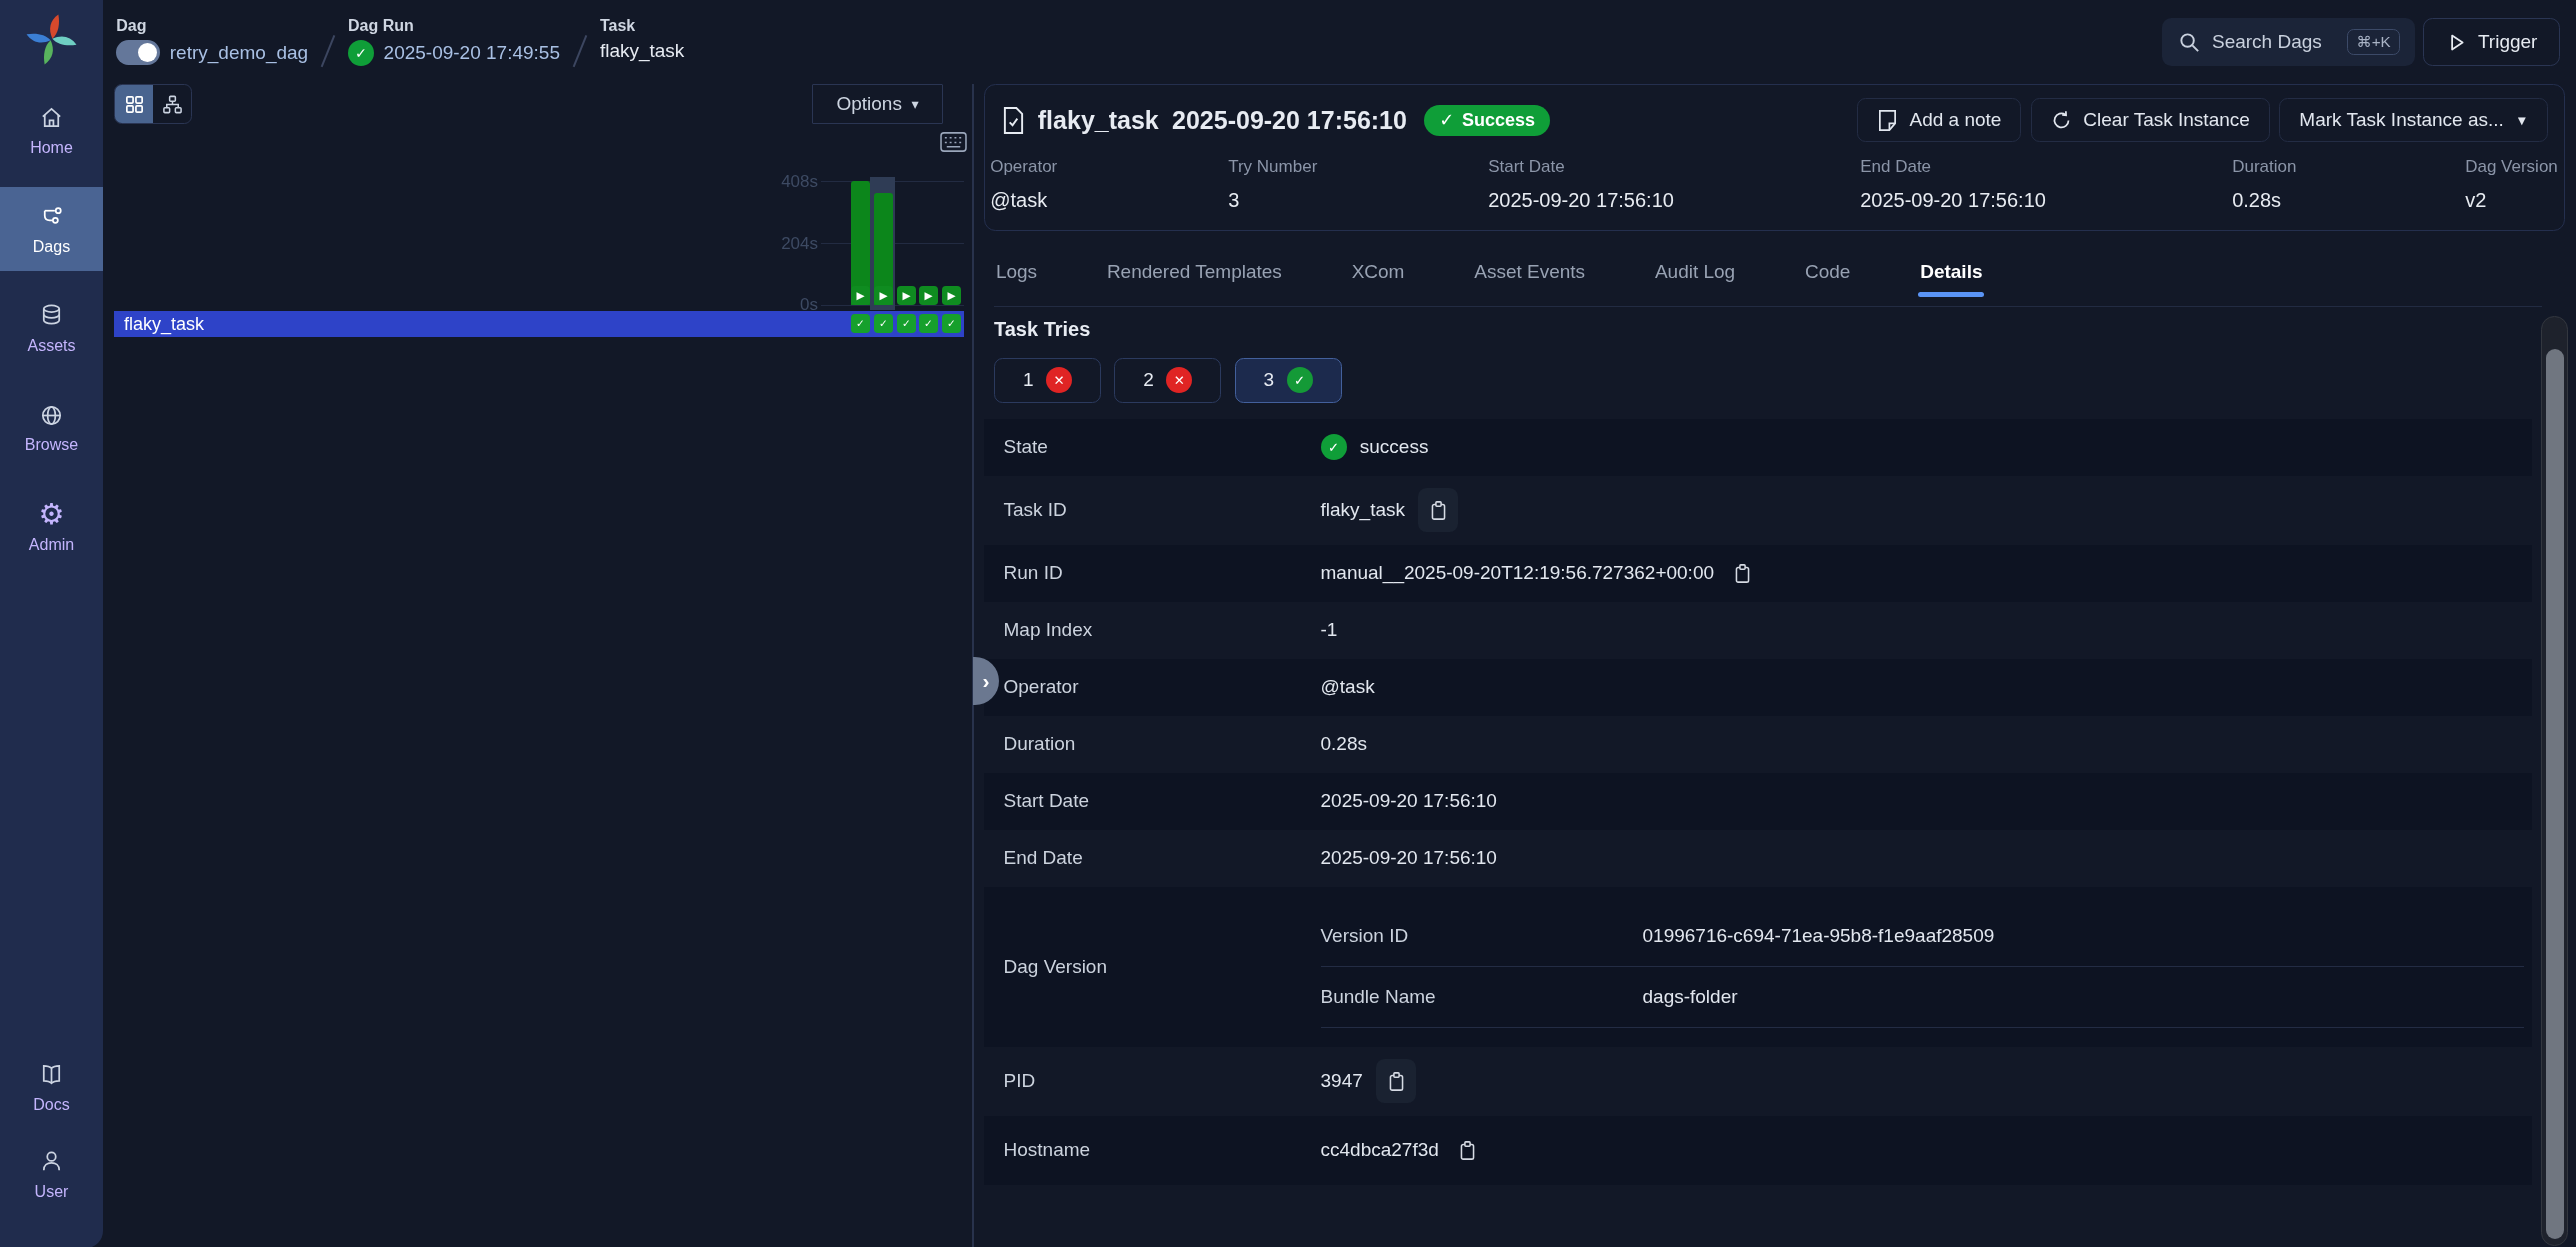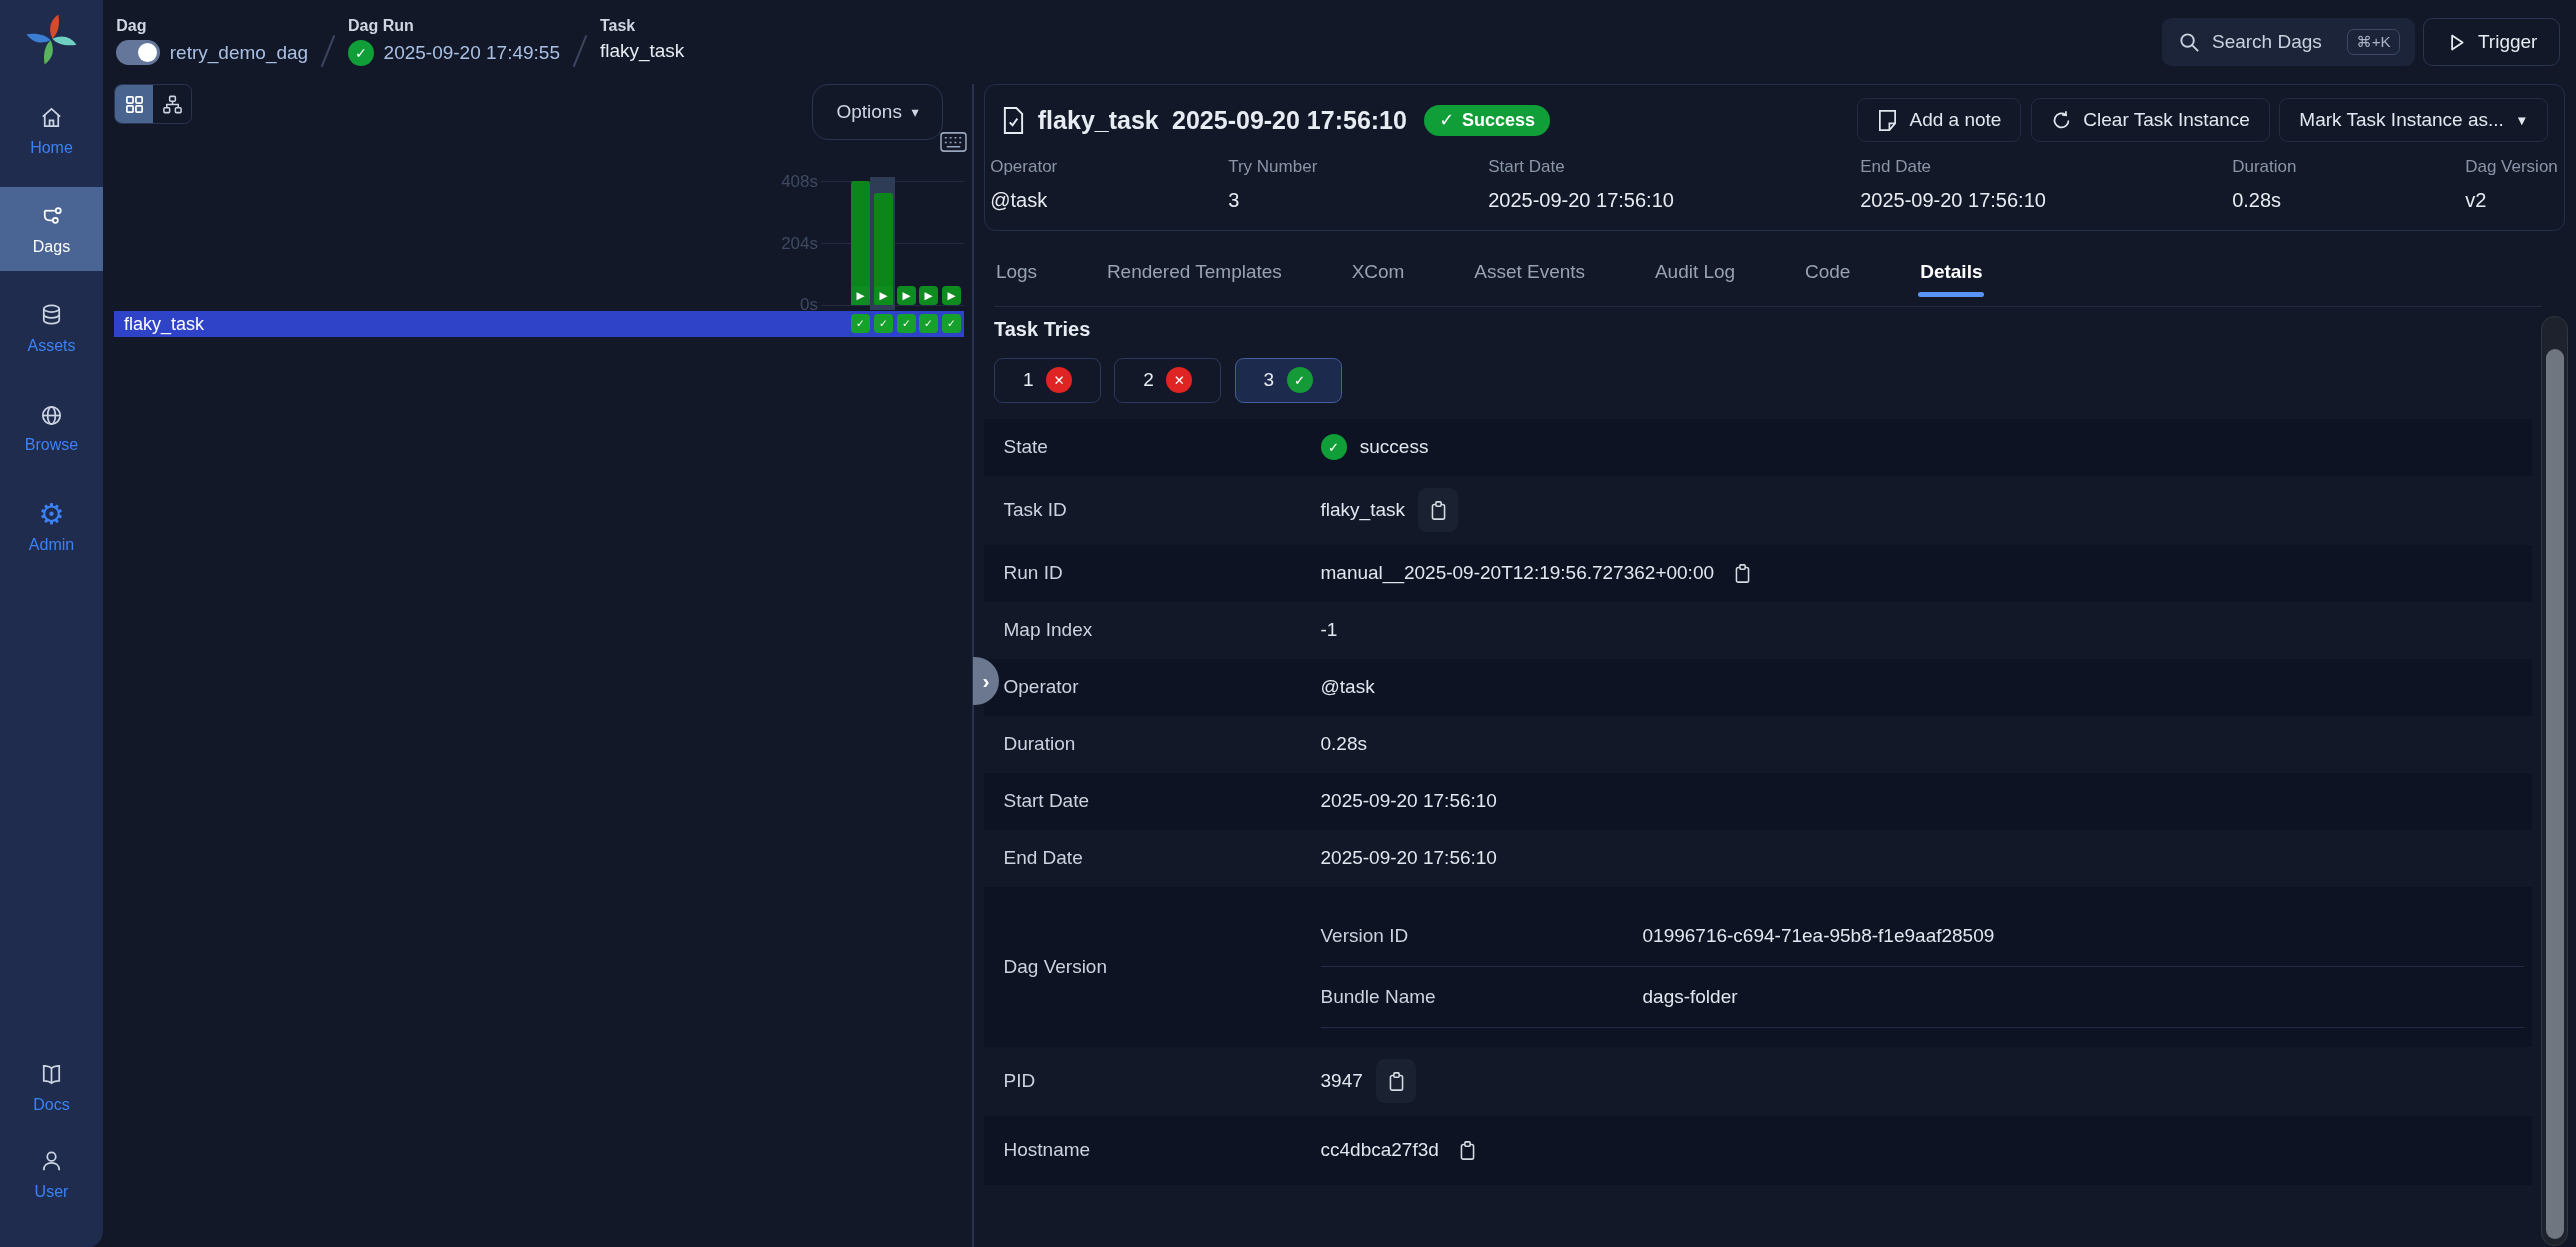--- a/index.html
+++ b/index.html
@@ -6,21 +6,21 @@
   html,body { background:#0d1220; }
   body { font-family:"Liberation Sans","DejaVu Sans",sans-serif; color:#e7ebf2; }
   .app { position:relative; width:2576px; height:1248px; background:#121827; overflow:hidden; }
 
   
   .sidebar { position:absolute; left:0; top:0; width:103px; height:1248px; background:#202c4d;
              border-radius:0 0 17px 0; display:flex; flex-direction:column; z-index:5; }
   .logo { width:55px; height:55px; margin:12.4px auto 9.5px; }
   .nav-main { display:flex; flex-direction:column; margin-top:11.4px; }
   .nav-item { width:100%; height:84px; display:flex; flex-direction:column; align-items:center;
-              justify-content:center; gap:7.6px; color:#3b82f6; cursor:pointer; margin-bottom:15.2px; }
+              justify-content:center; gap:7.6px; color:#c4b5fd; cursor:pointer; margin-bottom:15.2px; }
   .nav-item.active { background:#4a6493; color:#fff; }
   .nav-label { font-size:16px; }
   .nav-icon svg { display:block; }
   .nav-footer { margin-top:auto; display:flex; flex-direction:column; padding-bottom:23px; }
   .nav-footer .nav-item { height:74px; margin-bottom:13.3px; }
   .gear-glyph { font-size:29px; line-height:29px; }
 
   
   .topbar { position:absolute; left:103px; top:0; right:0; height:84px; display:flex;
             align-items:center; padding:0 16px 0 13.3px; }
@@ -41,22 +41,22 @@
                 align-items:center; gap:11.4px; padding:0 15.2px; cursor:pointer; color:#c9d1de; font-size:19px; }
   .kbd { margin-left:auto; border:1px solid #3c4a68; border-radius:6.7px; padding:2.9px 8.6px; font-size:15.2px; color:#aab4c6; }
   .trigger-btn { width:137px; height:48px; border:1px solid #2a3553; border-radius:9.5px; display:flex;
                  align-items:center; justify-content:center; gap:11.4px; font-size:19px; color:#e7ebf2; cursor:pointer; }
 
   
   .grid-panel { position:absolute; left:103px; top:84px; width:869px; bottom:0; }
   .seg { position:absolute; left:11.4px; top:0; display:flex; border:1px solid #2a3553; border-radius:7.6px; overflow:hidden; }
   .seg-btn { width:38px; height:38px; display:flex; align-items:center; justify-content:center; cursor:pointer; background:transparent; }
   .seg-btn.active { background:#49648f; }
-  .options-btn { position:absolute; left:709px; top:0; width:131px; height:56px; border:1px solid #2a3553;
-                 border-radius:16px; display:flex; align-items:center; justify-content:center; gap:9.5px;
+  .options-btn { position:absolute; left:709px; top:0; width:131px; height:40px; border:1px solid #2a3553;
+                 border-radius:1px; display:flex; align-items:center; justify-content:center; gap:9.5px;
                  color:#cdd5e1; font-size:19px; cursor:pointer; }
   .kbd-icon { position:absolute; left:836px; top:46px; cursor:pointer; }
   .axis-label { position:absolute; width:48px; text-align:right; font-size:17px; color:#3d4a63; }
   .gridline { position:absolute; left:718px; width:143px; height:1px; background:#222b42; }
   .col-highlight { position:absolute; left:767px; top:93px; width:25px; height:133px; background:#2f3c55; }
   .bar { position:absolute; bottom:0; width:19px; background:#0c861b; border-radius:2.9px 2.9px 0 0; }
   .bar-wrap { position:absolute; top:97px; height:124px; width:19px; }
   .sq { position:absolute; width:19px; height:19px; border-radius:3.8px; background:#0f8c20; color:#fff;
         display:flex; align-items:center; justify-content:center; cursor:pointer; }
   .sq span { font-size:10.5px; line-height:10.5px; }

